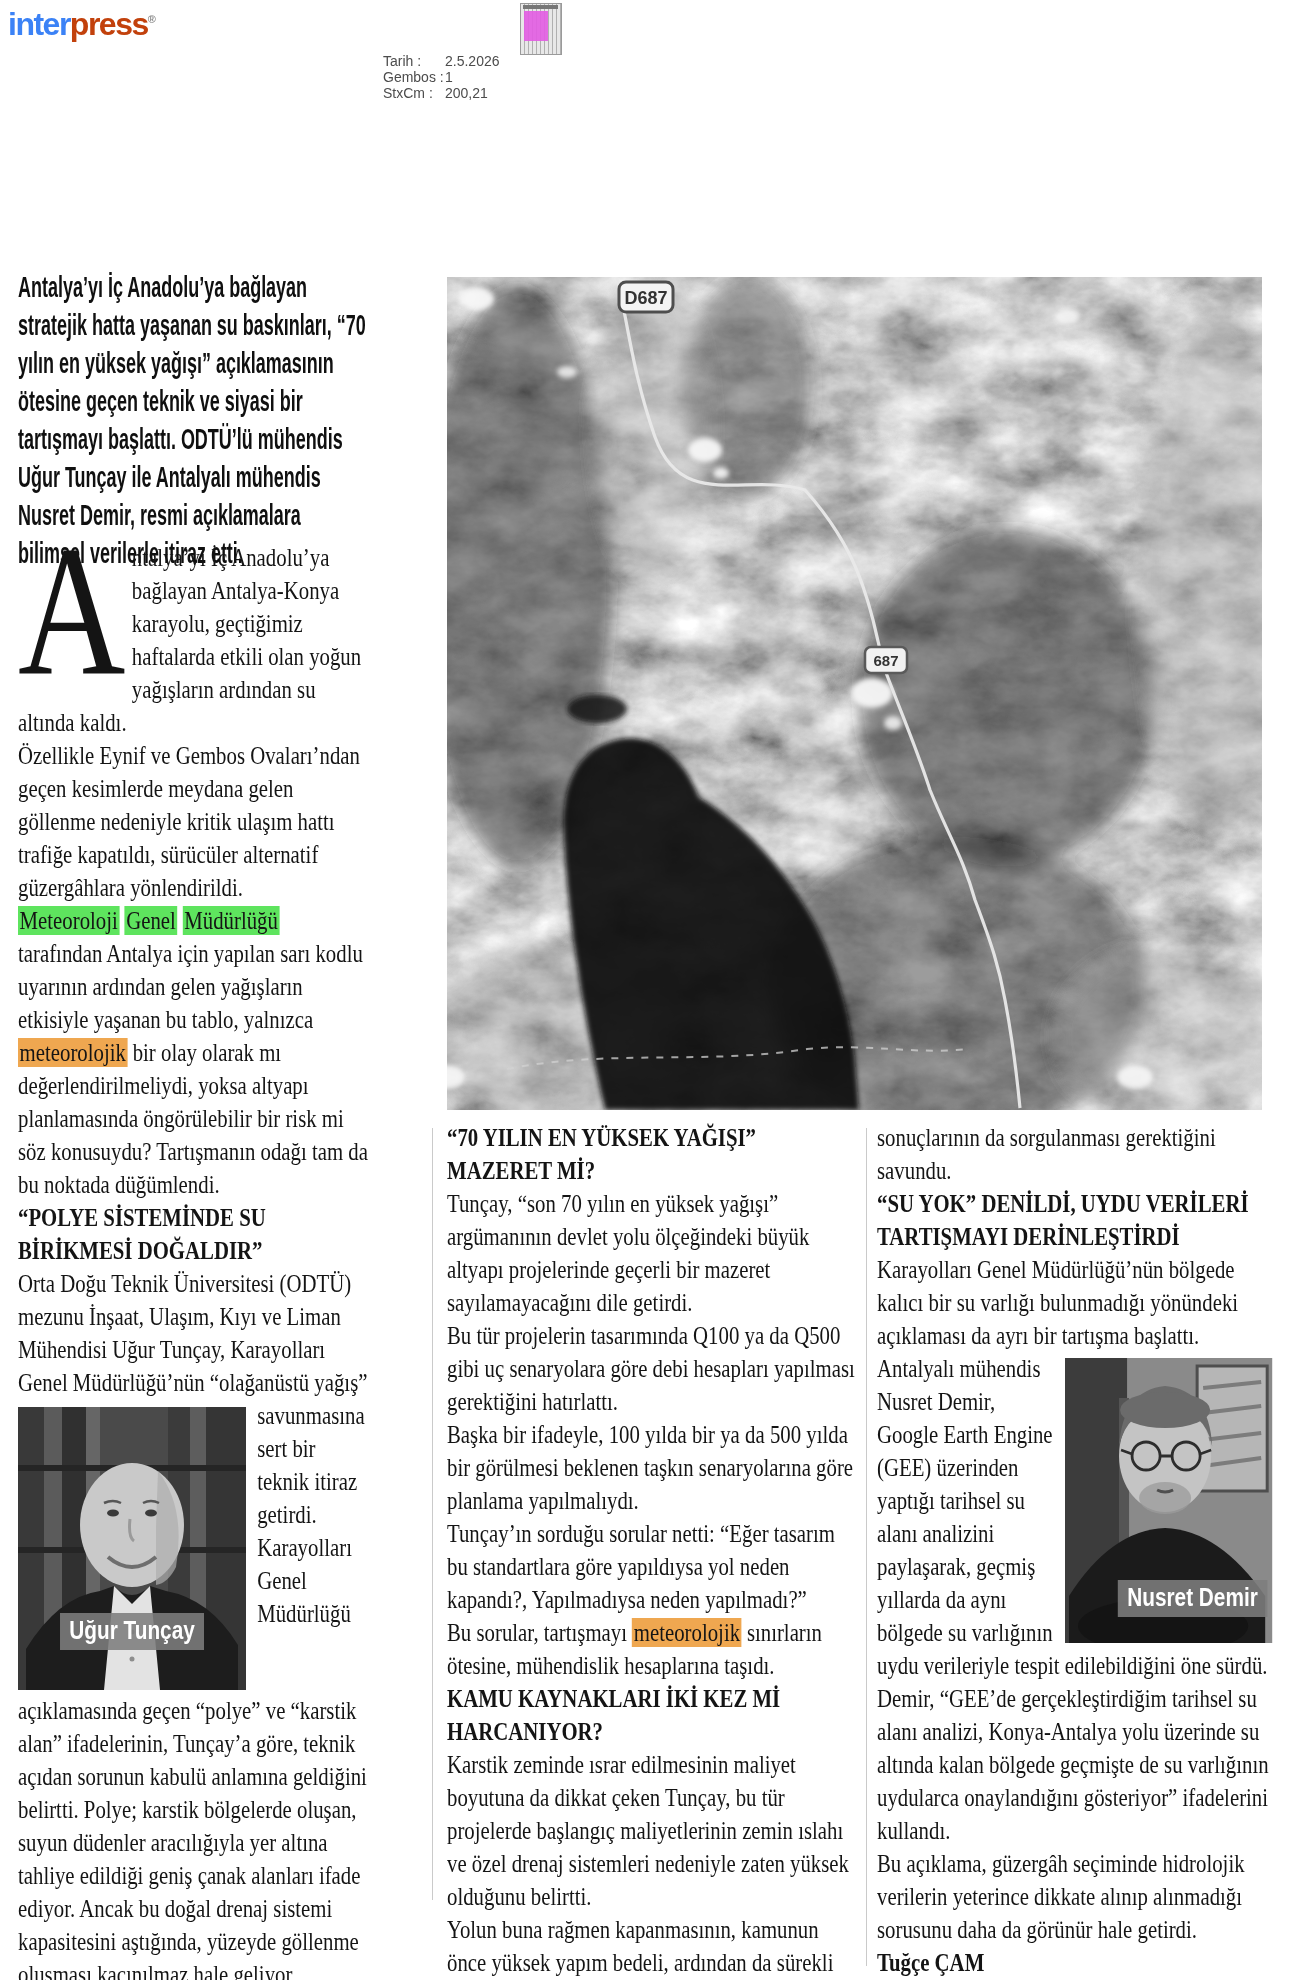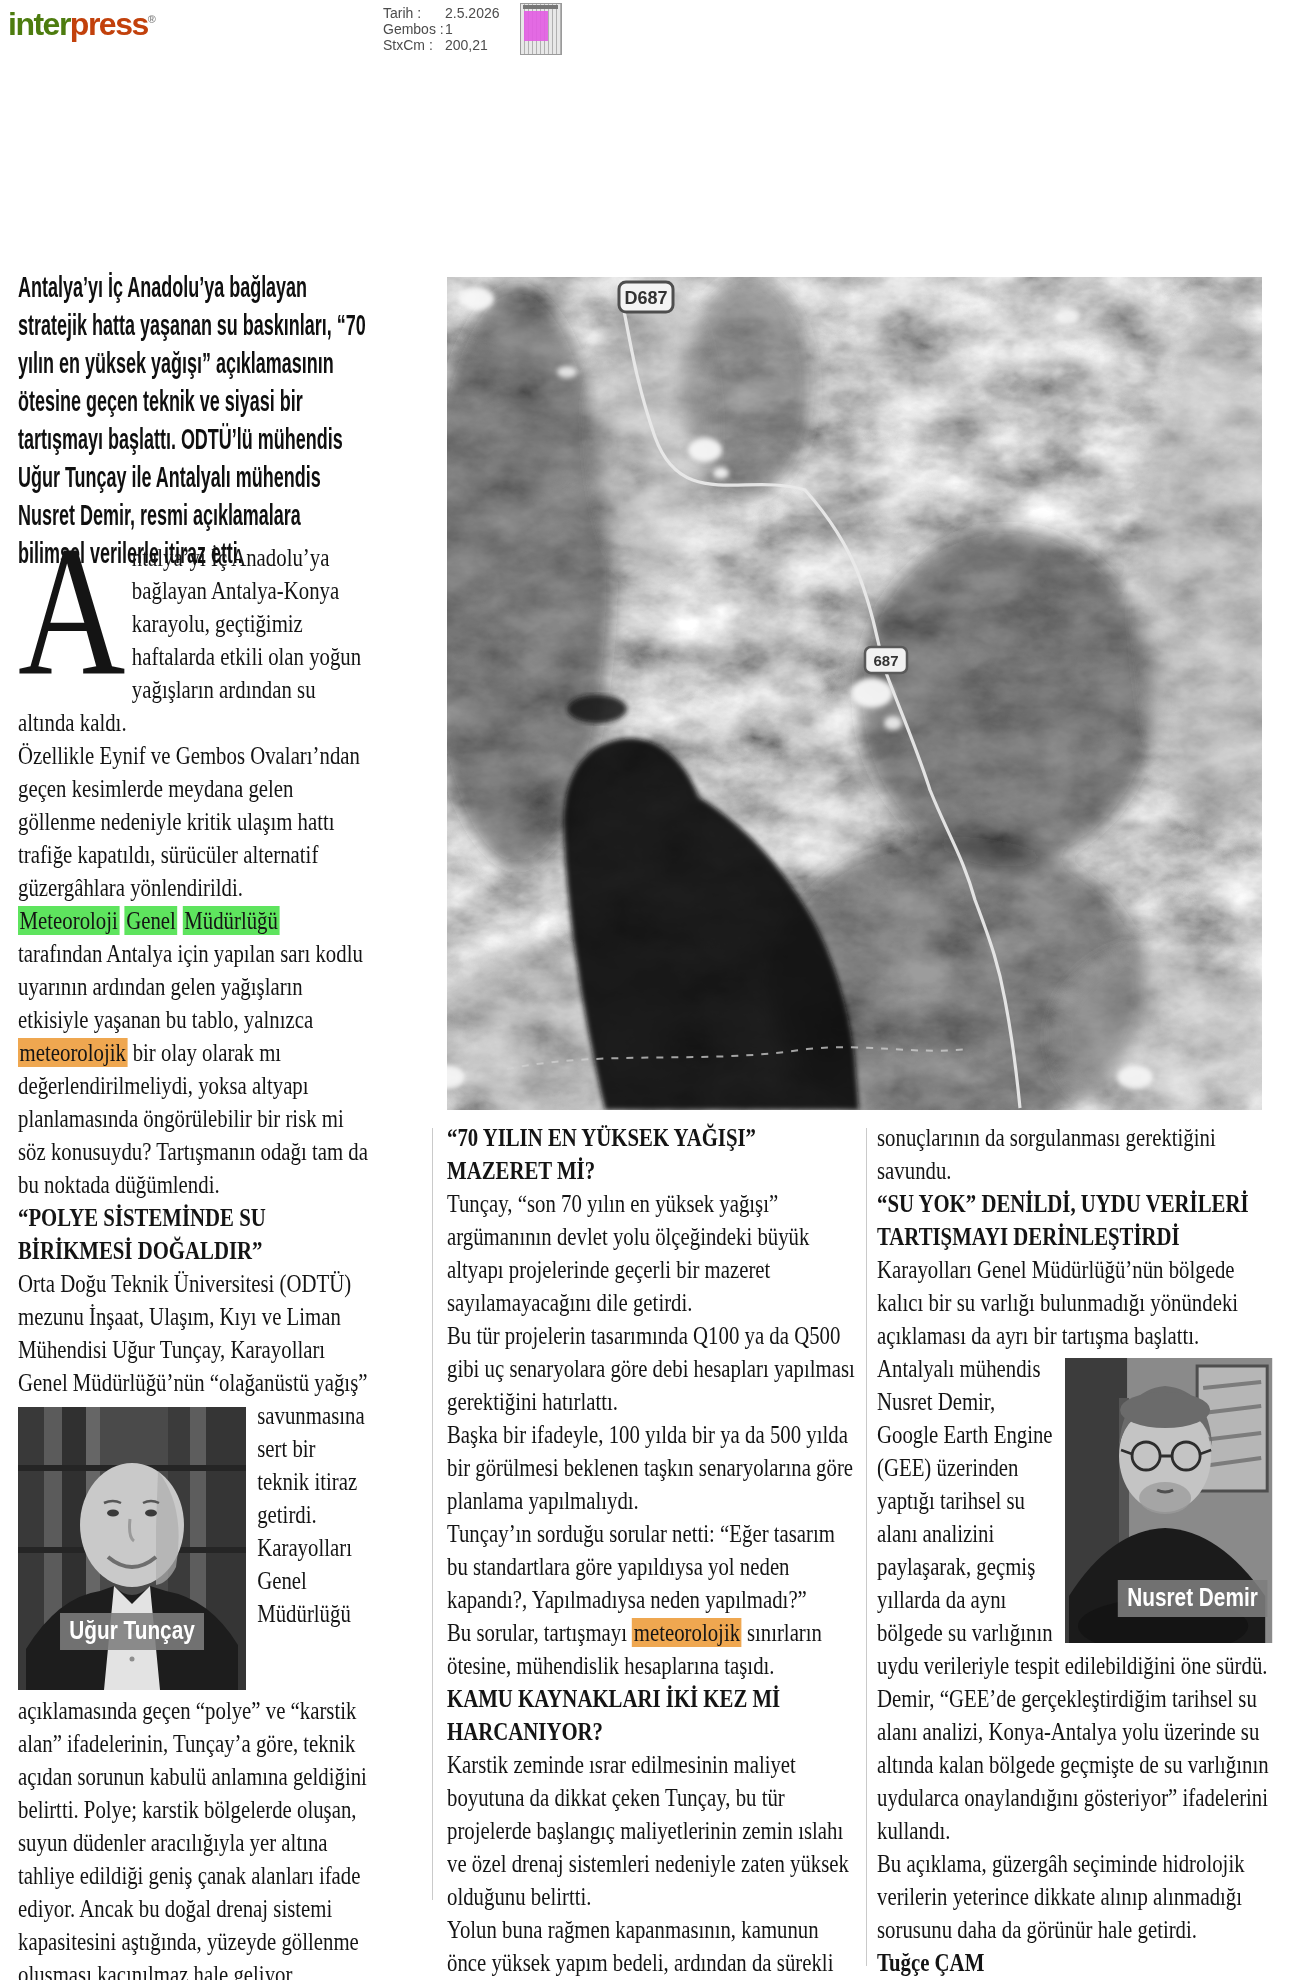--- a/index.html
+++ b/index.html
@@ -3,26 +3,26 @@
 <meta charset="utf-8">
 <style>
   html,body{margin:0;padding:0;background:#fff;}
   #page{position:relative;width:1289px;height:1980px;background:#fff;overflow:hidden;
         font-family:"Liberation Serif","DejaVu Serif",serif;color:#141414;}
 
   
   #hdr{position:absolute;left:0;top:0;width:1289px;height:58px;background:#fff;}
   #logo{position:absolute;left:8px;top:6px;font-family:"Liberation Sans","DejaVu Sans",sans-serif;
         font-weight:bold;font-size:32px;letter-spacing:-1.5px;}
-  #logo .lg-a{color:#4d7c0f;} #logo .lg-b{color:#c2410c;}
+  #logo .lg-a{color:#3b82f6;} #logo .lg-b{color:#c2410c;}
   #logo .lg-r{font-size:11px;color:#8a8a8a;vertical-align:super;letter-spacing:0;}
   .hdrcol{position:absolute;top:5px;font-family:"Liberation Sans","DejaVu Sans",sans-serif;color:#4c4c4c;}
   #pub{left:160px;width:220px;font-size:13px;line-height:14px;}
   #pub .pname{font-weight:bold;font-size:17px;color:#3c3c3c;letter-spacing:.5px;}
-  #meta{left:383px;width:210px;font-size:14px;line-height:16px;}
+  #meta{left:383px;width:210px;font-size:14px;line-height:16px;margin-top:48px;}
   .mrow{display:flex;}
   .mrow .ml{width:62px;}
   .mrow .mv{}
   #thumb{position:absolute;left:520px;top:3px;width:40px;height:50px;background:#f1f1f1;
          border:1px solid #9a9a9a;
          background-image:repeating-linear-gradient(90deg,#e8e8e8 0 3px,#b0b0b0 3px 4px);}
   #thumb .mag{position:absolute;left:3px;top:7px;width:24px;height:30px;background:#e25ee2;opacity:.92;}
   #thumb .tb{position:absolute;left:2px;top:1px;width:35px;height:4px;background:#777;}
 
   

